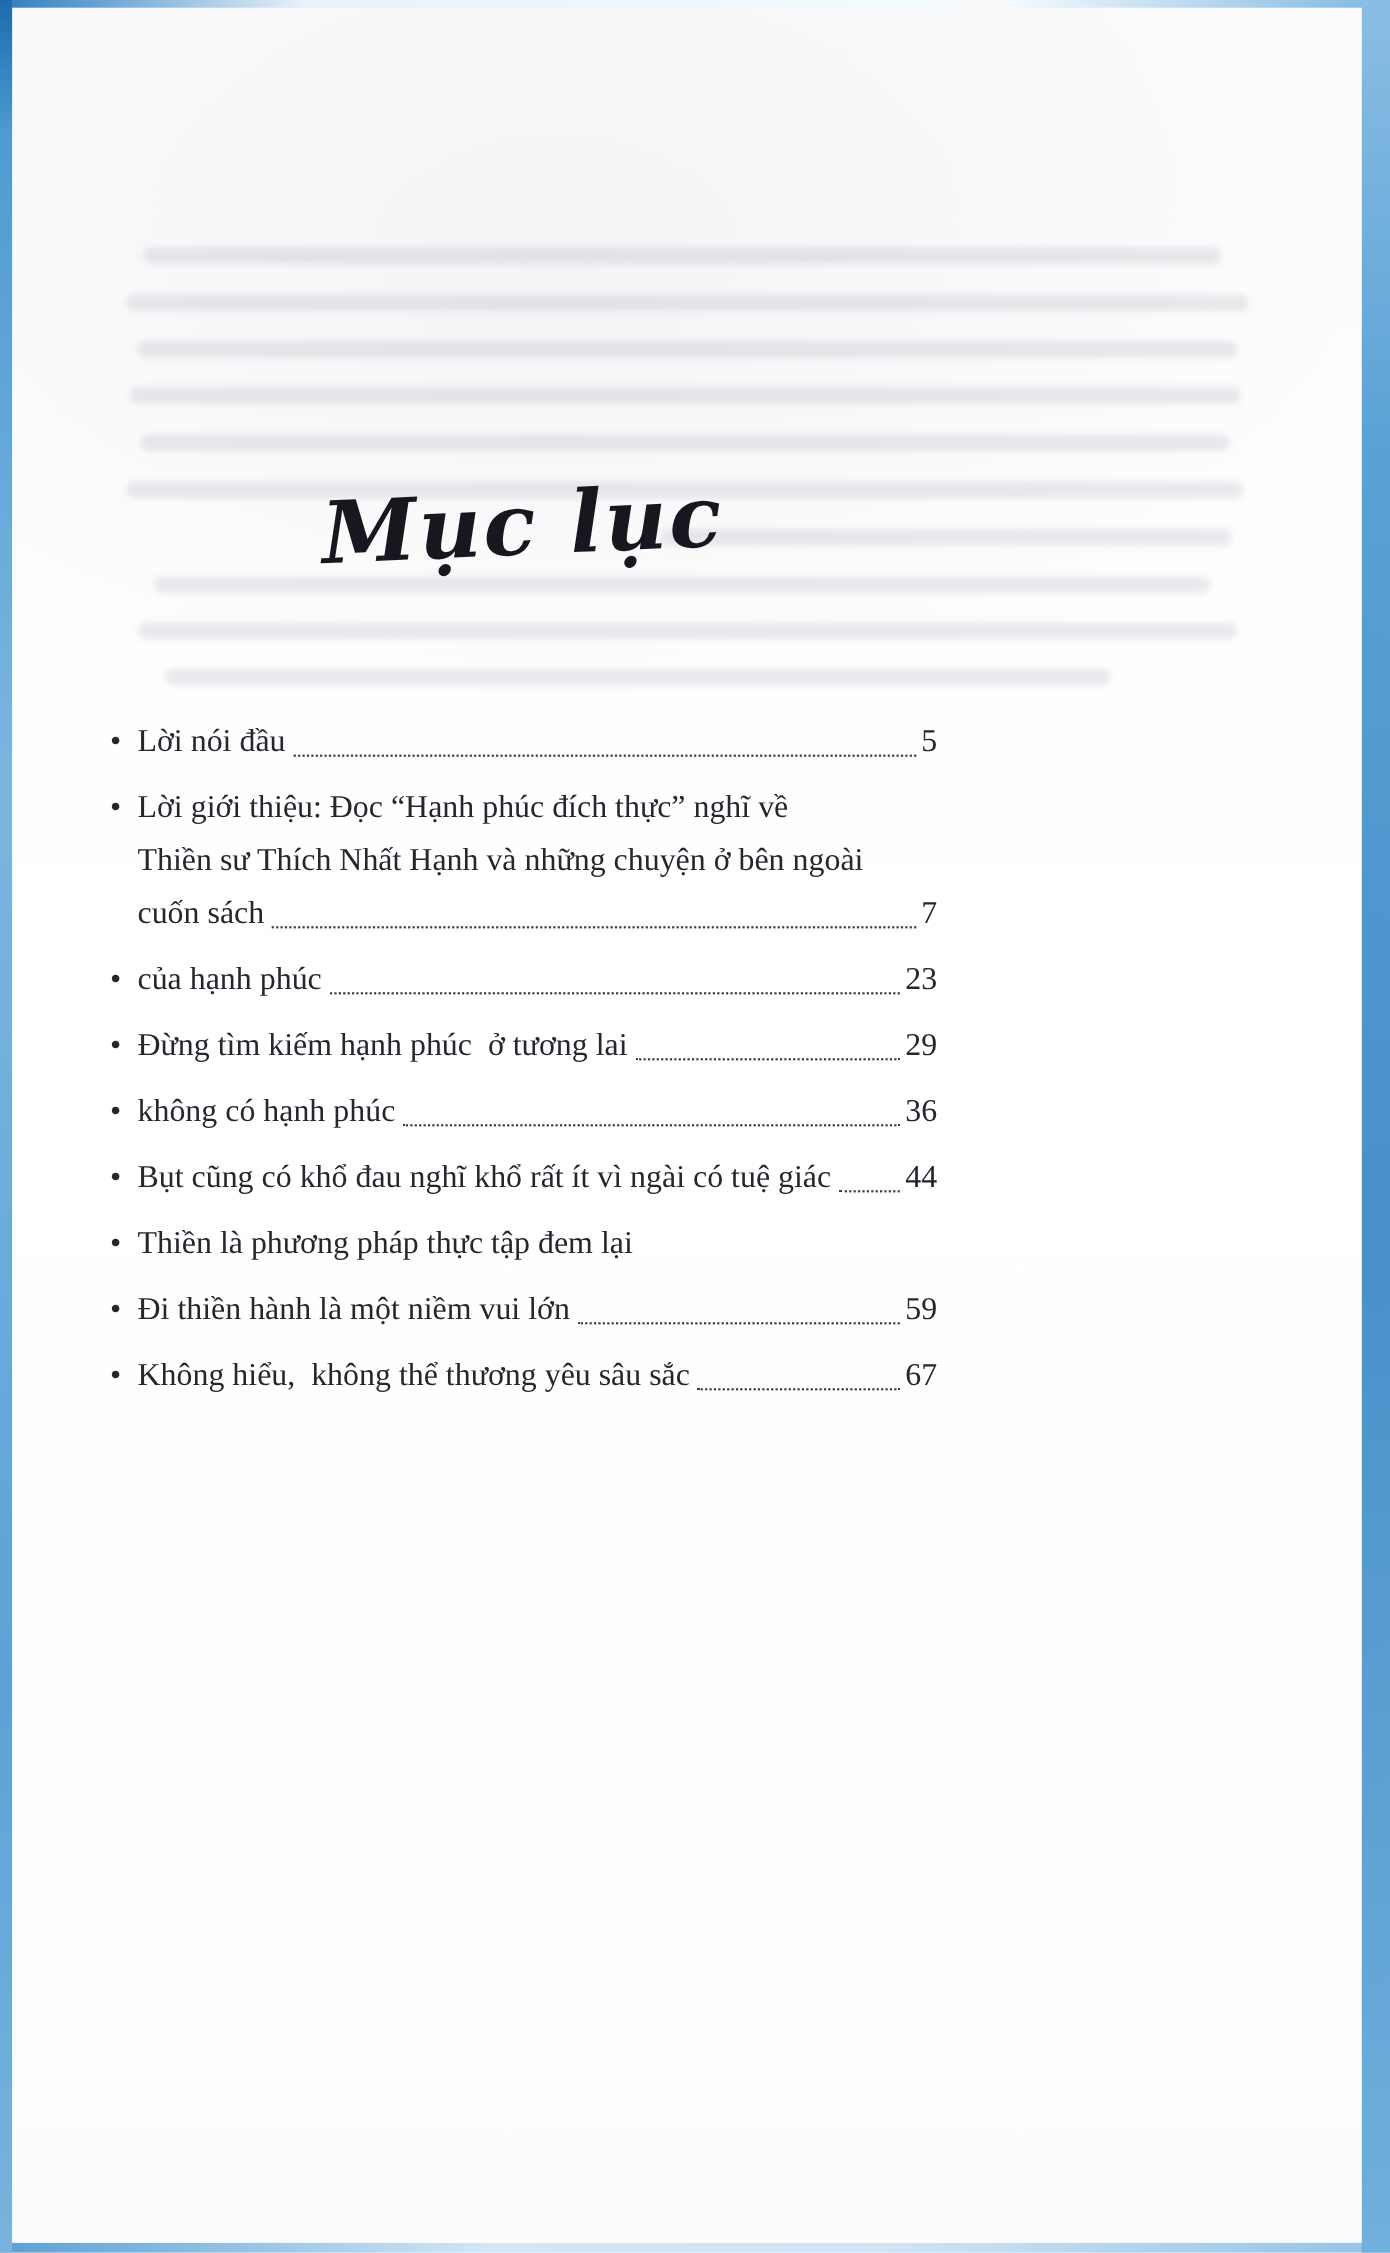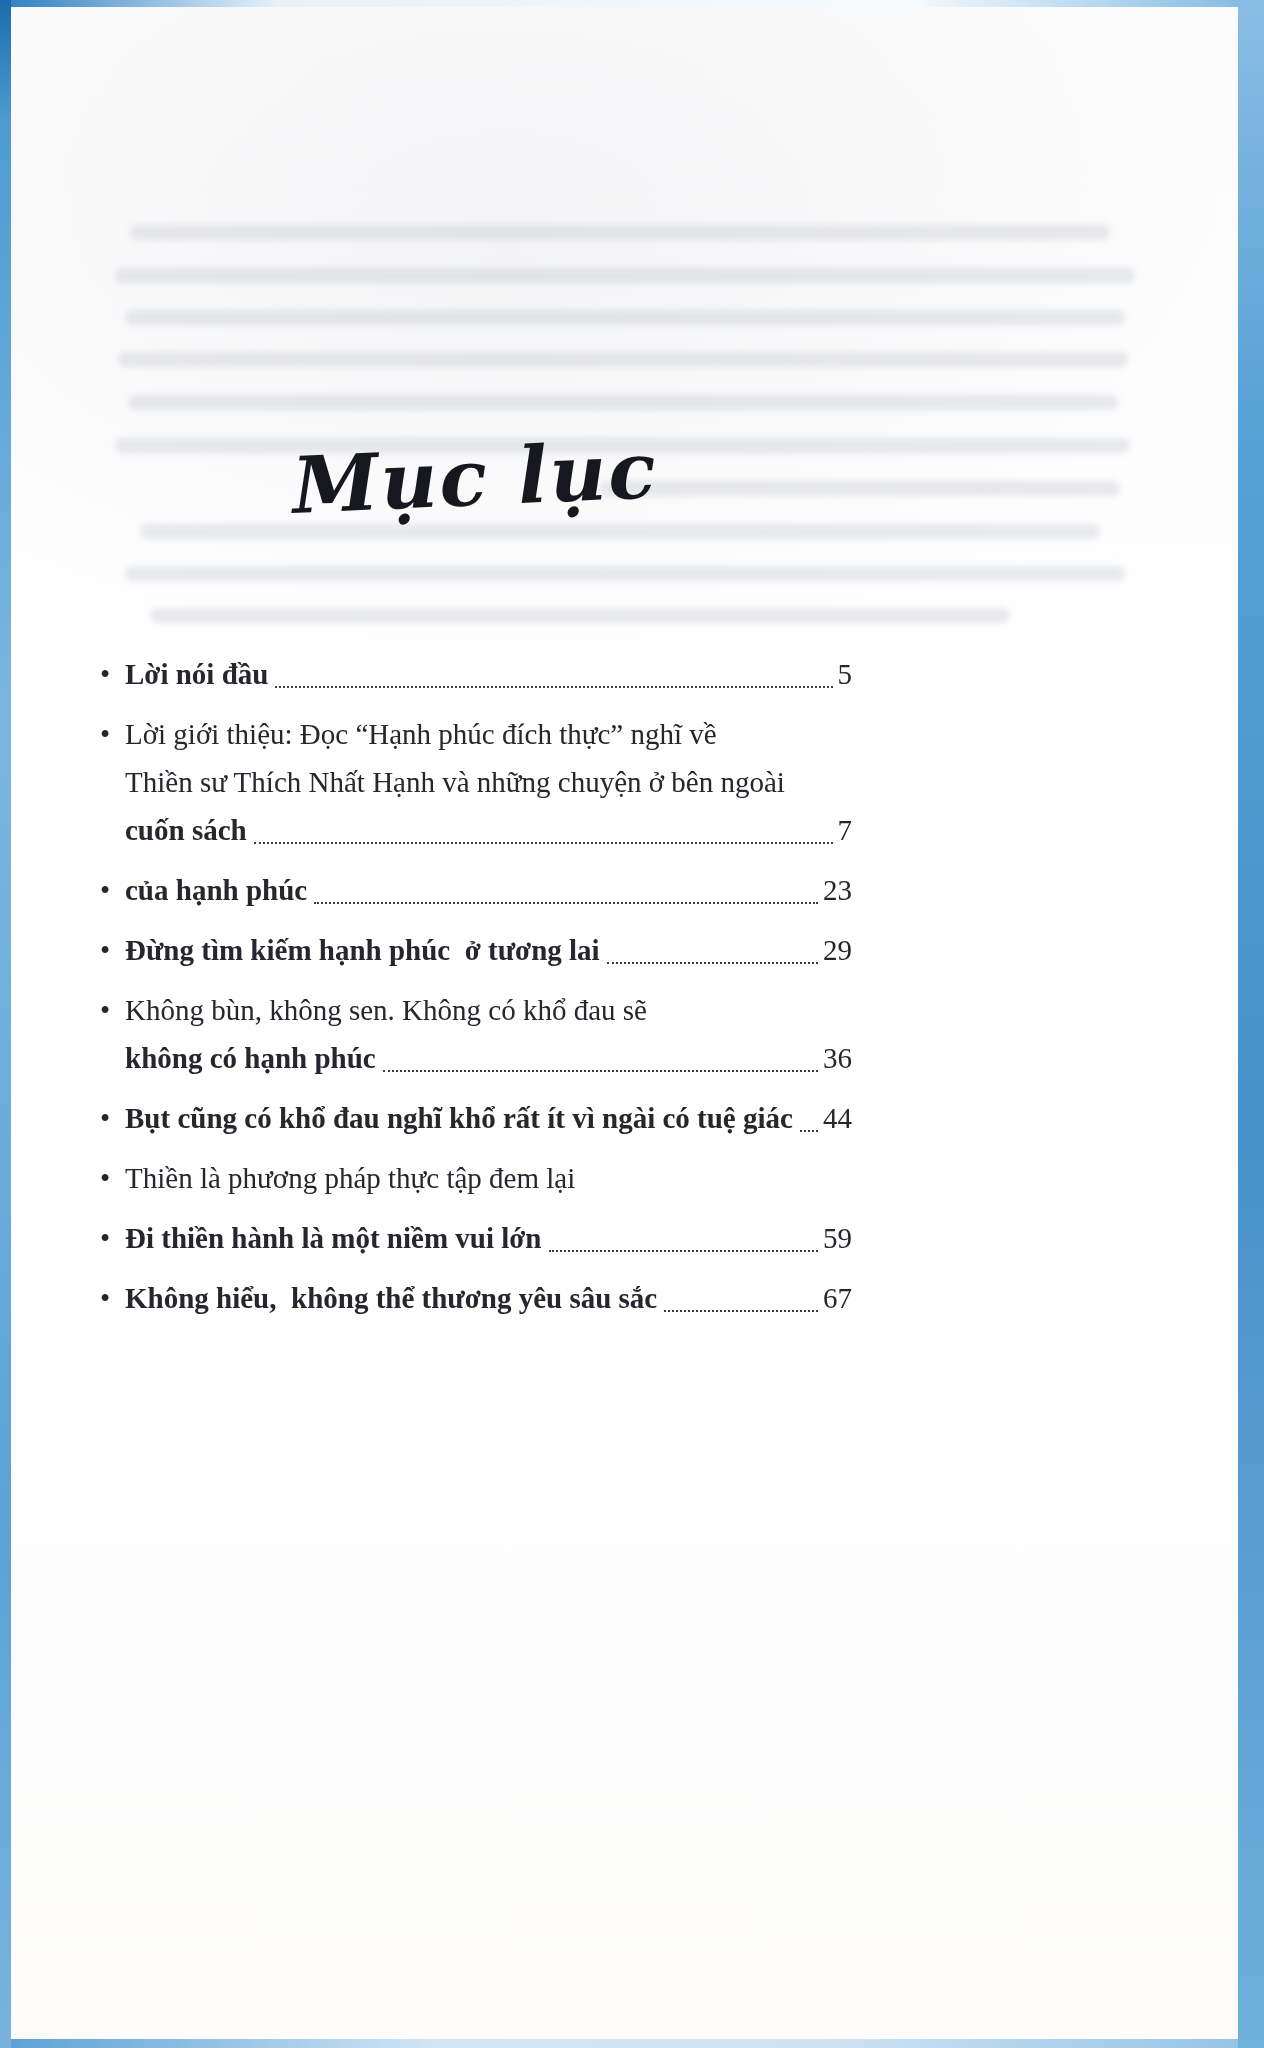--- a/index.html
+++ b/index.html
@@ -59,21 +59,21 @@
     font-size: 29px;
     line-height: 48px;
   }
   .entry { position: relative; padding-left: 25px; margin-bottom: 12px; }
   .bullet {
     position: absolute; left: 0; top: 0;
     font-size: 29px; line-height: 48px; color: #26262e;
   }
   .line { white-space: pre; }
   .line.last { display: flex; align-items: stretch; }
-  .line.last .txt { white-space: pre; font-weight: bold; }
+  .line.last .txt { white-space: pre; }
   .leader {
     flex: 1 1 auto;
     min-width: 10px;
     border-bottom: 2.5px dotted #3c3c44;
     align-self: flex-end;
     margin: 0 5px 10px 7px;
   }
   .pg { flex: 0 0 auto; }
 </style>
 </head>
@@ -123,21 +123,20 @@
   <div class="entry">
     <span class="bullet">•</span>
     <div class="entry-body">
           <div class="line last"><span class="txt">Đừng tìm kiếm hạnh phúc  ở tương lai</span><span class="leader"></span><span class="pg">29</span></div>
         </div>
   </div>
 
   <div class="entry">
     <span class="bullet">•</span>
     <div class="entry-body">
-          <div class="line">Không bùn, không sen. Không có khổ đau sẽ</div>
           <div class="line last"><span class="txt">không có hạnh phúc</span><span class="leader"></span><span class="pg">36</span></div>
         </div>
   </div>
 
   <div class="entry">
     <span class="bullet">•</span>
     <div class="entry-body">
           <div class="line last"><span class="txt">Bụt cũng có khổ đau nghĩ khổ rất ít vì ngài có tuệ giác</span><span class="leader"></span><span class="pg">44</span></div>
         </div>
   </div>

